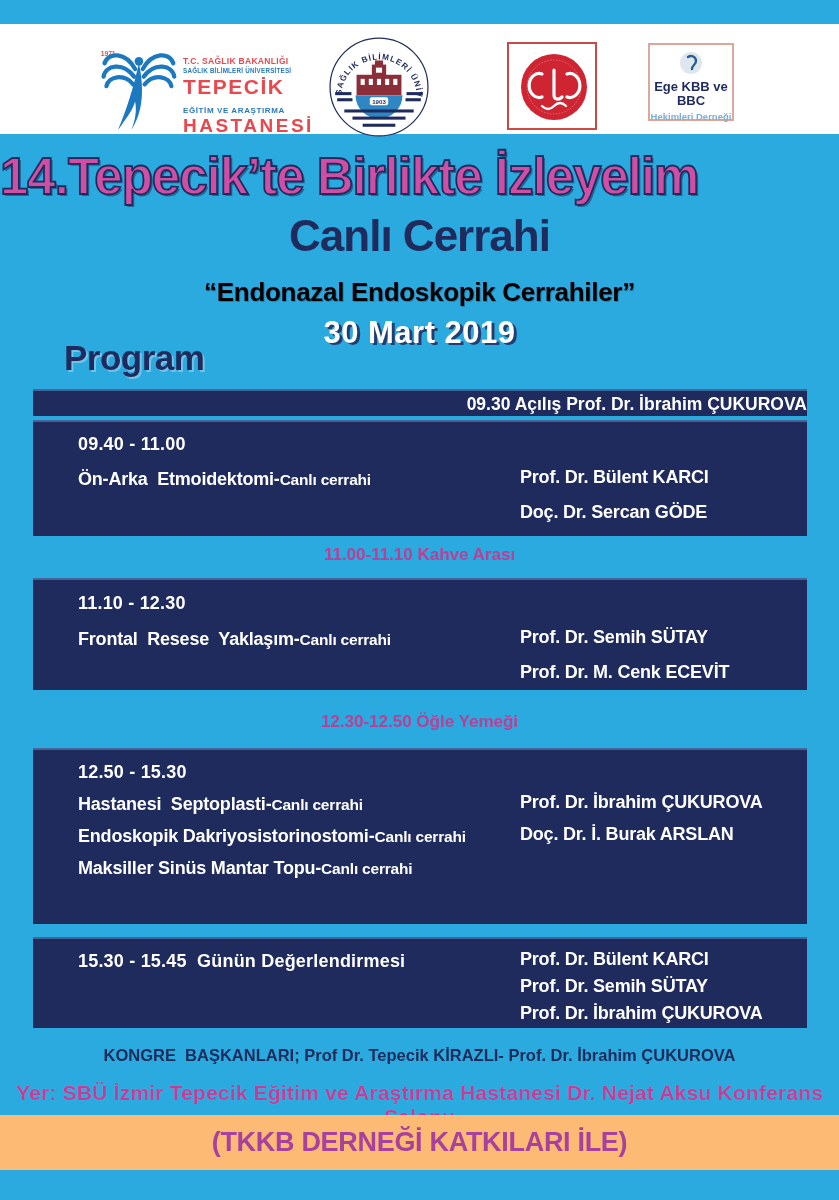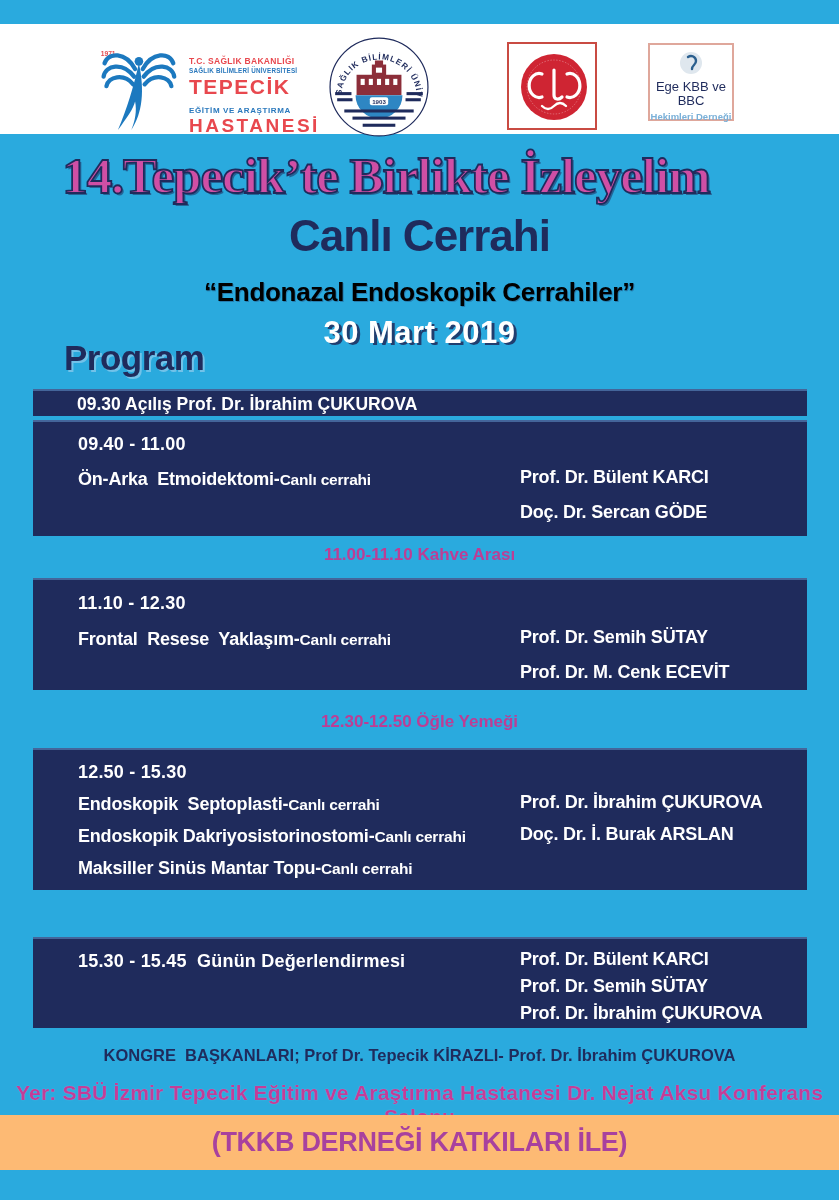--- a/index.html
+++ b/index.html
@@ -13,25 +13,24 @@
   .header-band{left:0;top:24px;width:839px;height:110px;background:#ffffff;}
   .logo{position:absolute;top:0;}
   
   .tp-l1{font-size:8.5px;font-weight:700;color:#e8484e;letter-spacing:.3px;}
   .tp-l2{font-size:6.3px;font-weight:700;color:#2b79bd;letter-spacing:.2px;margin-top:1px;}
   .tp-l3{font-size:21px;font-weight:700;color:#e8484e;letter-spacing:1.5px;line-height:1.0;margin-top:2px;}
   .tp-l4{font-size:8px;font-weight:700;color:#2b79bd;letter-spacing:.6px;margin-top:9px;}
   .tp-l5{font-size:19px;font-weight:700;color:#e8484e;letter-spacing:2.5px;line-height:1.05;margin-top:1px;}
   
   .title-main{
-    left:0;top:150px;width:772px;text-align:center;
+    left:0;top:150px;width:772px;text-align:left;
     font-size:51px;font-weight:700;letter-spacing:-1px;line-height:1.05;
     color:#cf4fa5;-webkit-text-stroke:1.8px #1f2b5c;
     text-shadow:2px 2px 0 rgba(31,43,92,.55);
-    font-family:Liberation Serif, serif;
   }
   .title-sub{
     left:0;top:211px;width:839px;text-align:center;
     font-size:44px;font-weight:700;letter-spacing:-1px;color:#1f2b5c;
   }
   .title-quote{
     left:0;top:277px;width:839px;text-align:center;
     font-size:26px;font-weight:700;color:#000000;letter-spacing:-.3px;
     text-shadow:1px 1px 0 rgba(31,43,92,.35);
   }
@@ -41,25 +40,25 @@
     text-shadow:3px 2px 0 rgba(31,43,92,.85);
   }
   .program-label{
     left:64px;top:338px;font-size:35px;font-weight:700;color:#1f2b5c;
     letter-spacing:-.5px;text-shadow:2px 2px 0 rgba(133,200,235,.8);
   }
   
   .bar,.panel{left:33px;width:774px;background:#1f2b5c;box-sizing:border-box;
     border-top:2px solid rgba(98,150,205,.55);}
   .bar{top:389px;height:27px;line-height:26px;padding-left:44px;
-    font-size:17.5px;font-weight:700;color:#ffffff;white-space:pre;}
+    font-size:17.5px;font-weight:700;color:#ffffff;white-space:pre;text-align:right;}
   .panel{position:absolute;color:#ffffff;}
   .p-a{top:420px;height:116px;}
   .p-b{top:578px;height:112px;}
-  .p-c{top:748px;height:142px;}
+  .p-c{top:748px;height:176px;}
   .p-d{top:937px;height:91px;}
   .time{position:absolute;left:45px;font-size:18px;font-weight:700;letter-spacing:.2px;white-space:pre;}
   .lefttxt{position:absolute;left:45px;white-space:pre;}
   .proc{font-size:18px;font-weight:700;letter-spacing:-.2px;}
   .tag{font-size:15.5px;font-weight:700;letter-spacing:-.2px;}
   .name{position:absolute;left:487px;font-size:18px;font-weight:700;letter-spacing:-.2px;white-space:pre;}
   .break-line{left:0;width:839px;text-align:center;font-size:17px;font-weight:700;color:#bc3e95;}
   .chairs{left:0;top:1046px;width:839px;text-align:center;font-size:16.5px;font-weight:700;
     color:#1f2b5c;white-space:pre;}
   .venue{left:0;top:1074px;width:839px;text-align:center;font-size:21px;font-weight:700;
@@ -68,21 +67,21 @@
   .support-text{width:100%;text-align:center;line-height:55px;font-size:27px;font-weight:700;
     color:#a8419e;letter-spacing:-.3px;}
   
   .seal-box{box-sizing:border-box;background:#fff;}
 </style>
 </head>
 <body>
 
 <div class="abs header-band">
 
-  <div class="logo" style="left:95px;top:22px;display:flex;gap:10px;">
+  <div class="logo" style="left:95px;top:22px;display:flex;gap:4px;">
     <svg width="84" height="88" viewBox="0 0 88 92">
       <text x="6" y="10" font-size="7" font-weight="bold" fill="#e14b4f">1971</text>
       <g stroke="#1c79bf" stroke-width="4.5" fill="none" stroke-linecap="round">
         <path d="M42,24 C32,6 14,6 10,18"></path>
         <path d="M41,32 C29,16 11,20 9,32"></path>
         <path d="M40,40 C30,28 14,32 12,42"></path>
         <path d="M50,24 C60,6 78,6 82,18"></path>
         <path d="M51,32 C63,16 81,20 83,32"></path>
         <path d="M52,40 C62,28 78,32 80,42"></path>
       </g>
@@ -146,21 +145,21 @@
         <path d="M33,62 q6,6 12,0 q6,-6 12,0" stroke-width="2.4"></path>
       </g>
     </svg>
   </div>
 
   <div class="logo seal-box" style="left:648px;top:19px;width:86px;height:78px;border:2px solid #dfa79b;text-align:center;">
     <svg width="26" height="26" viewBox="0 0 26 26" style="margin-top:5px;">
       <circle cx="13" cy="13" r="11" fill="#dfe7ee"></circle>
       <path d="M10,7 a5,5 0 0 1 8,4 c0,4 -4,4 -4,8" stroke="#2b5f8e" stroke-width="2.4" fill="none" stroke-linecap="round"></path>
     </svg>
-    <div style="font-size:13px;font-weight:400;color:#1f2b5c;line-height:1.1;">Ege KBB ve BBC</div>
+    <div style="font-size:13px;font-weight:700;color:#1f2b5c;line-height:1.1;">Ege KBB ve BBC</div>
     <div style="font-size:9.5px;font-weight:700;color:#7ab0d8;margin-top:2px;">Hekimleri Derneği</div>
   </div>
 </div>
 
 <div class="abs title-main">14.Tepecik’te Birlikte İzleyelim</div>
 <div class="abs title-sub">Canlı Cerrahi</div>
 <div class="abs title-quote">“Endonazal Endoskopik Cerrahiler”</div>
 <div class="abs title-date">30 Mart 2019</div>
 <div class="abs program-label">Program</div>
 
@@ -179,21 +178,21 @@
   <div class="time" style="top:13px;">11.10 - 12.30</div>
   <div class="lefttxt" style="top:49px;"><span class="proc">Frontal  Resese  Yaklaşım-</span><span class="tag">Canlı cerrahi</span></div>
   <div class="name" style="top:47px;">Prof. Dr. Semih SÜTAY</div>
   <div class="name" style="top:82px;">Prof. Dr. M. Cenk ECEVİT</div>
 </div>
 
 <div class="abs break-line" style="top:712px;">12.30-12.50 Öğle Yemeği</div>
 
 <div class="panel p-c">
   <div class="time" style="top:12px;">12.50 - 15.30</div>
-  <div class="lefttxt" style="top:44px;"><span class="proc">Endoskopik  Septoplasti-</span><span class="tag">Canlı cerrahi</span></div>
+  <div class="lefttxt" style="top:44px;"><span class="proc">Hastanesi  Septoplasti-</span><span class="tag">Canlı cerrahi</span></div>
   <div class="name" style="top:42px;">Prof. Dr. İbrahim ÇUKUROVA</div>
   <div class="lefttxt" style="top:76px;"><span class="proc">Endoskopik Dakriyosistorinostomi-</span><span class="tag">Canlı cerrahi</span></div>
   <div class="name" style="top:74px;">Doç. Dr. İ. Burak ARSLAN</div>
   <div class="lefttxt" style="top:108px;"><span class="proc">Maksiller Sinüs Mantar Topu-</span><span class="tag">Canlı cerrahi</span></div>
 </div>
 
 <div class="panel p-d">
   <div class="time" style="top:12px;">15.30 - 15.45  Günün Değerlendirmesi</div>
   <div class="name" style="top:10px;">Prof. Dr. Bülent KARCI</div>
   <div class="name" style="top:37px;">Prof. Dr. Semih SÜTAY</div>

